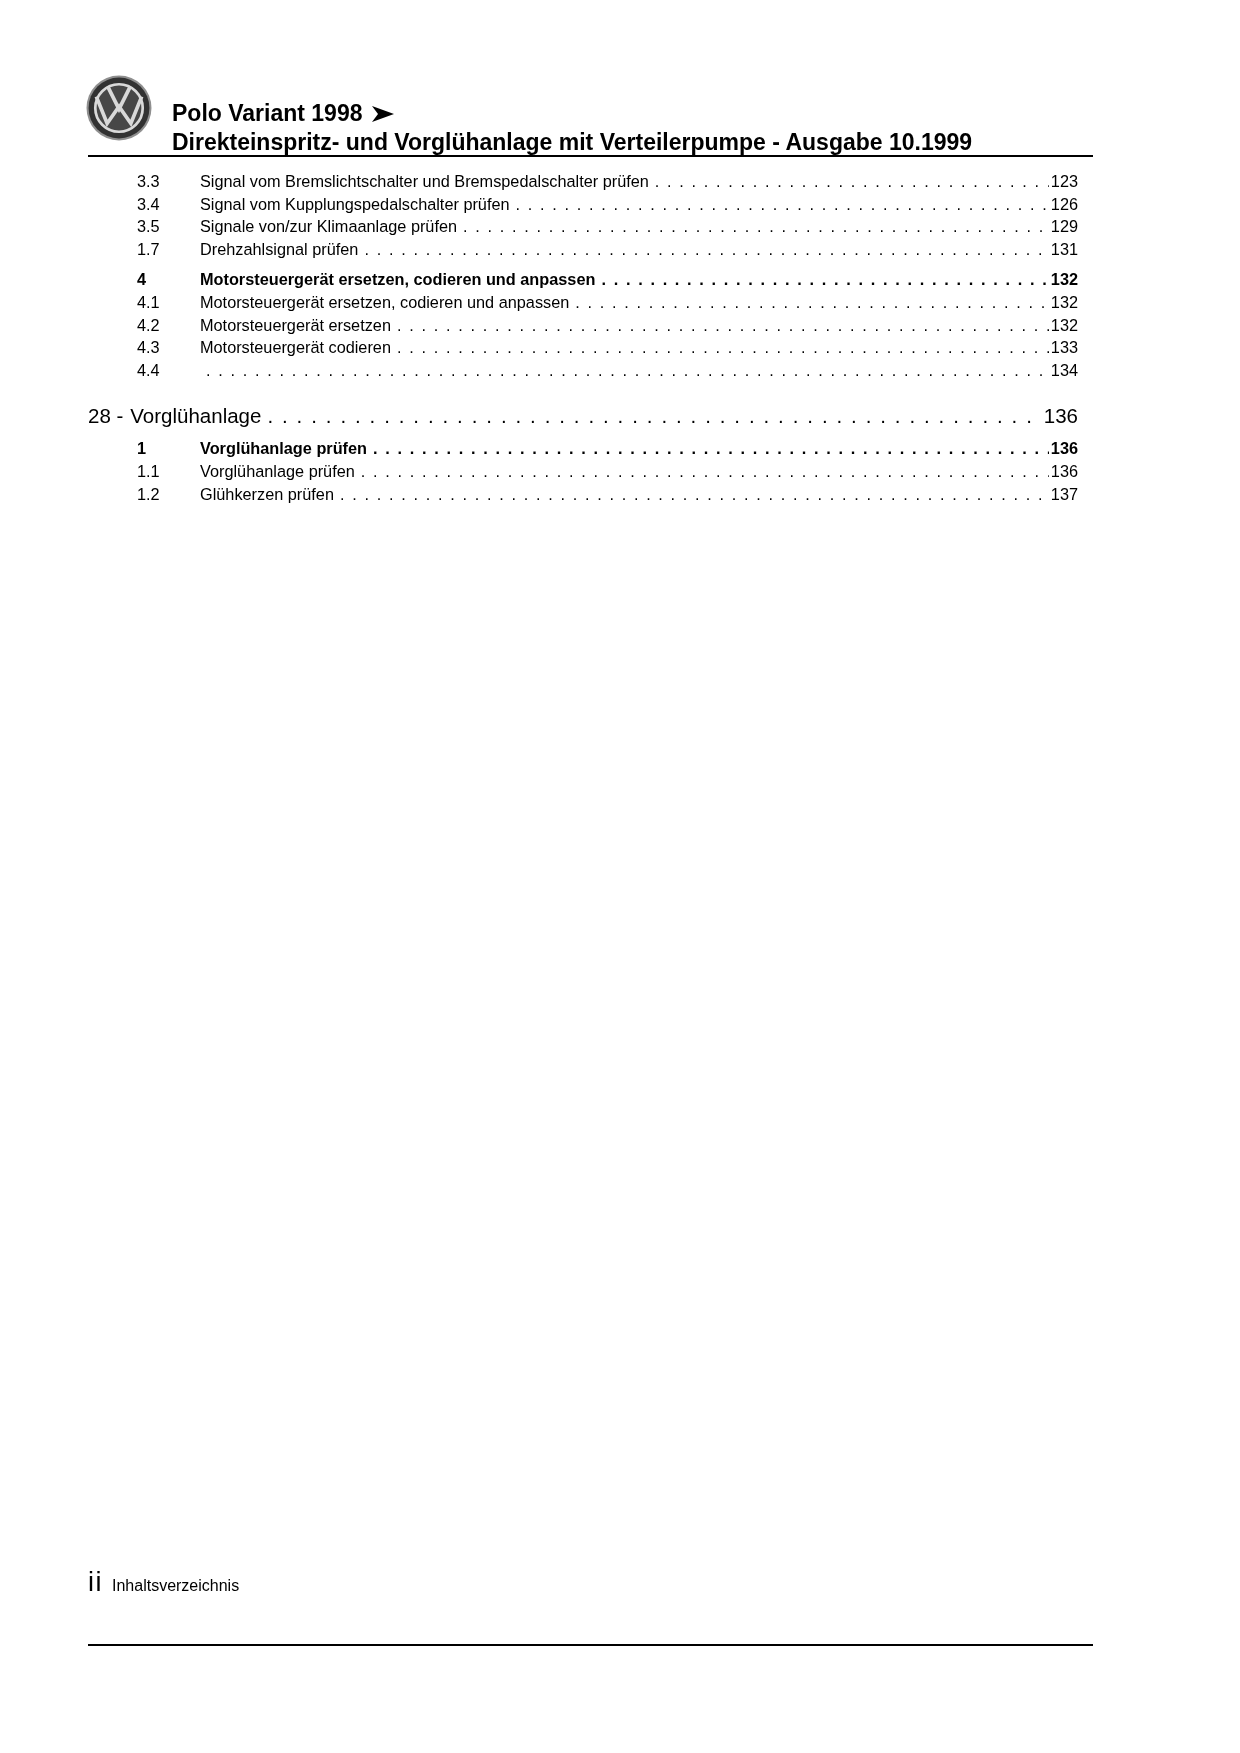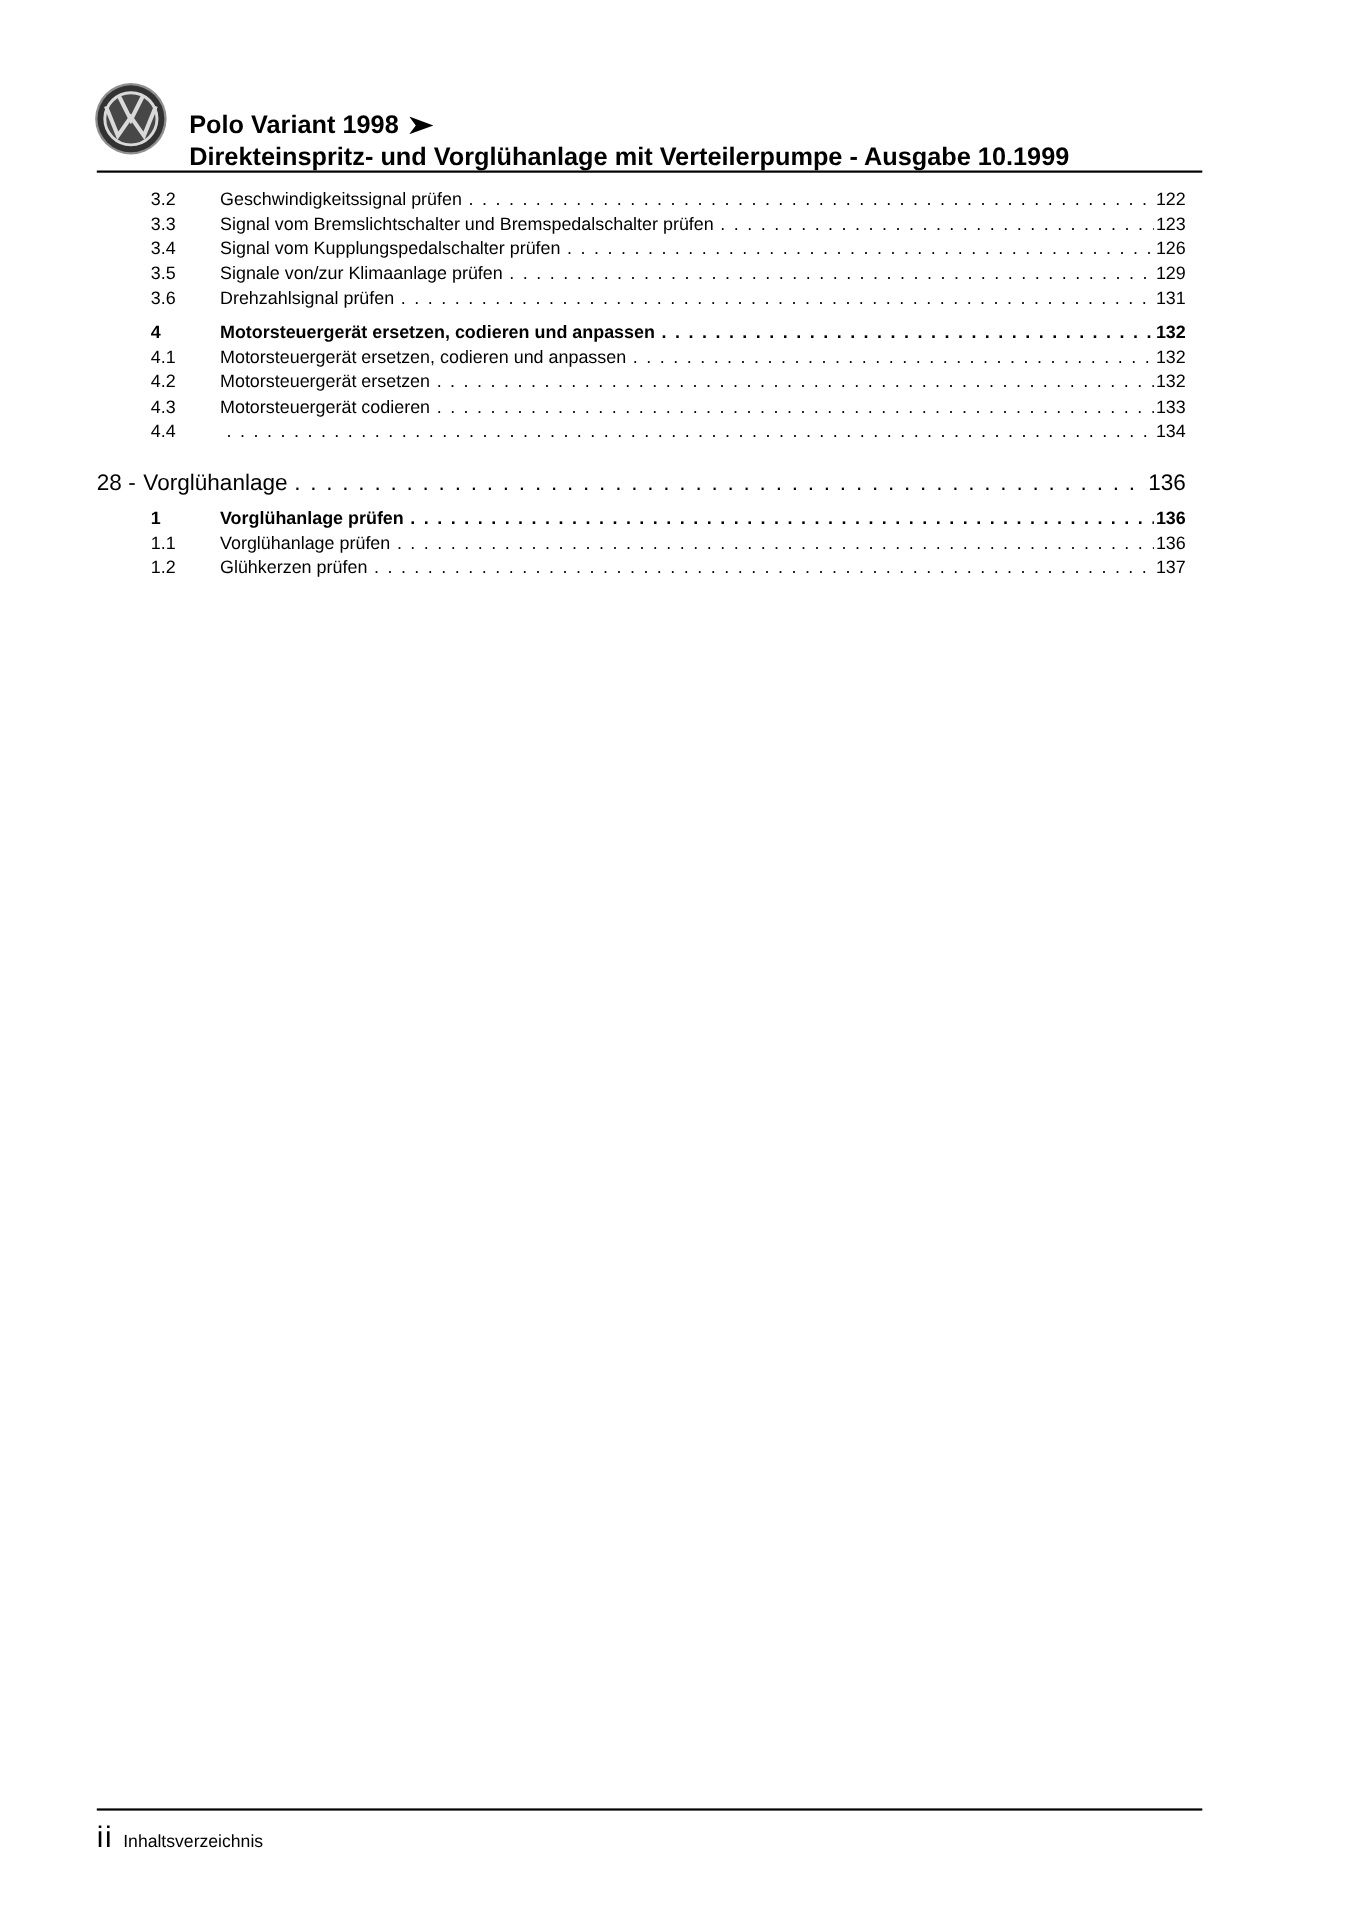--- a/index.html
+++ b/index.html
@@ -38,21 +38,21 @@
     content:". . . . . . . . . . . . . . . . . . . . . . . . . . . . . . . . . . . . . . . . . . . . . . . . . . . . . . . . . . . . . . . . . . . . . . . . . . . . . . . . . . . . . . . . . . . . . . . . . . . . . . . . . . . . . . . . . . . . . . . .";
   }
   .toc-row .pageno { flex:0 0 auto; }
   .toc-row.item-bold { font-weight:bold; margin-top:8px; }
   .toc-row.section {
     font-size:20.5px; line-height:27px;
     margin-top:21px; margin-bottom:7px; padding-left:0;justify-content:space-between;
   }
   .toc-row.section .num { width:auto; margin-right:7px; }
   
-  .footer-text { position:absolute; left:88px; top:1655px; display:flex; align-items:baseline; }
+  .footer-text { position:absolute; left:88px; top:1567px; display:flex; align-items:baseline; }
   .roman-page { font-size:27px; line-height:30px; letter-spacing:1.5px; }
   .footer-label { font-size:16px; margin-left:9px;text-align:center; }
 </style>
 </head>
 <body>
 
 <div class="page">
 
   <div class="logo">
     <svg viewBox="0 0 64 64">
@@ -76,45 +76,39 @@
           </svg>
       </span>
     </div>
     <div>Direkteinspritz- und Vorglühanlage mit Verteilerpumpe - Ausgabe 10.1999</div>
   </div>
 
   <div class="rule rule-header"></div>
 
   <div class="toc">
       <div class="toc-row item">
-        <span class="num">3.2</span>
-        <span class="title">Geschwindigkeitssignal prüfen</span>
-        <span class="leader"></span>
-        <span class="pageno">122</span>
-      </div>
-      <div class="toc-row item">
         <span class="num">3.3</span>
         <span class="title">Signal vom Bremslichtschalter und Bremspedalschalter prüfen</span>
         <span class="leader"></span>
         <span class="pageno">123</span>
       </div>
       <div class="toc-row item">
         <span class="num">3.4</span>
         <span class="title">Signal vom Kupplungspedalschalter prüfen</span>
         <span class="leader"></span>
         <span class="pageno">126</span>
       </div>
       <div class="toc-row item">
         <span class="num">3.5</span>
         <span class="title">Signale von/zur Klimaanlage prüfen</span>
         <span class="leader"></span>
         <span class="pageno">129</span>
       </div>
       <div class="toc-row item">
-        <span class="num">3.6</span>
+        <span class="num">1.7</span>
         <span class="title">Drehzahlsignal prüfen</span>
         <span class="leader"></span>
         <span class="pageno">131</span>
       </div>
       <div class="toc-row item-bold">
         <span class="num">4</span>
         <span class="title">Motorsteuergerät ersetzen, codieren und anpassen</span>
         <span class="leader"></span>
         <span class="pageno">132</span>
       </div>

